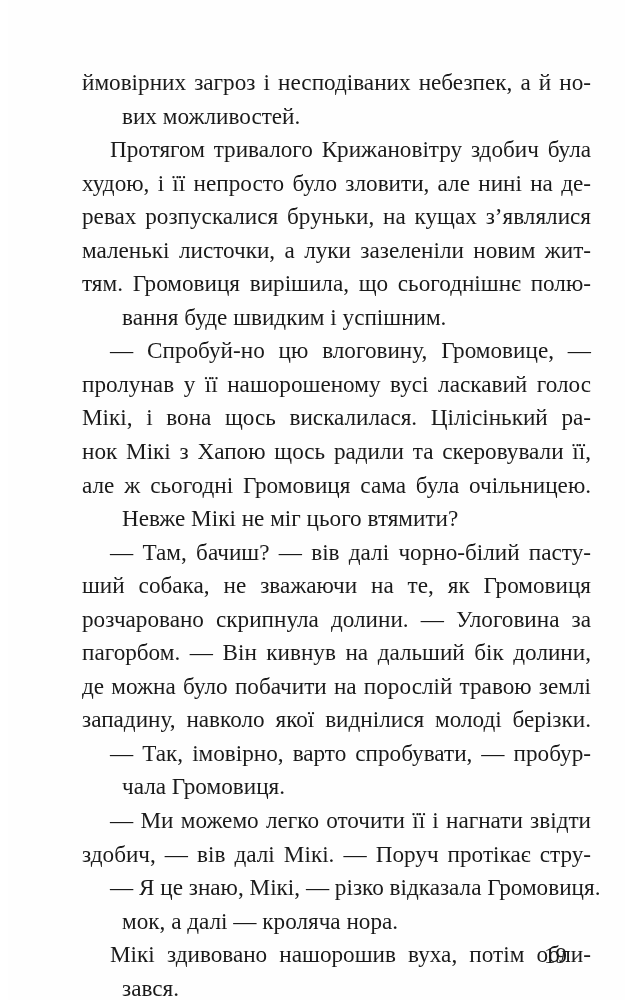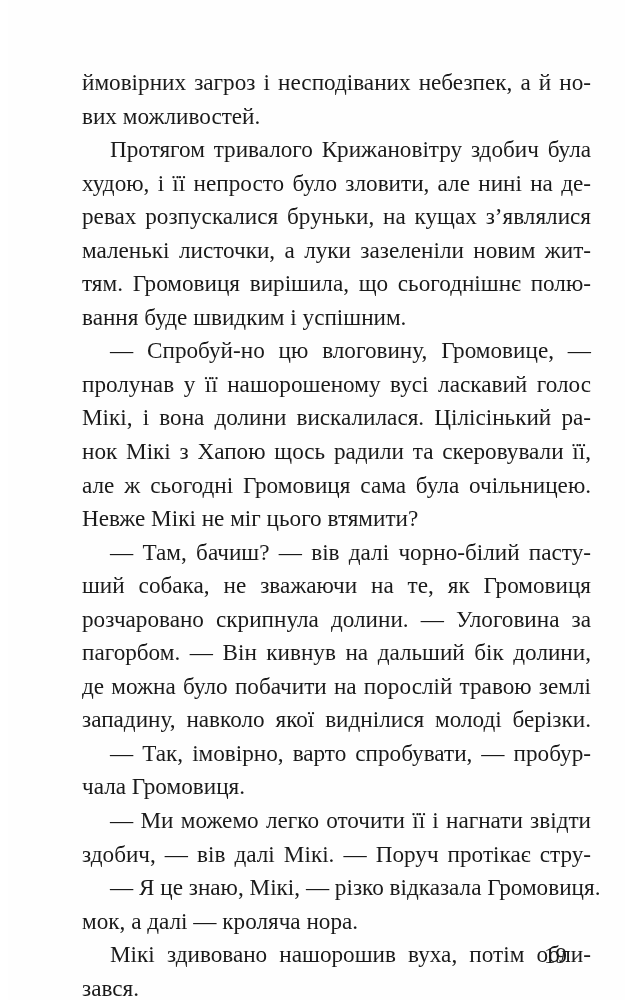--- a/index.html
+++ b/index.html
@@ -9,21 +9,21 @@
   }
   .text-block {
     position: absolute; left: 74px; top: 66px; width: 509px;
     font-family: "Liberation Serif", "DejaVu Serif", serif;
     font-size: 23.2px; color: #1a1a1a;
   }
   .line {
     display: block; height: 33.55px; line-height: 33.55px;
     white-space: nowrap; text-align: justify; text-align-last: justify;
   }
-  .line.last { text-align-last: left; }
+  .line.last { text-align-last: left; margin-left: 40px; }
   .line.indent { padding-left: 28px; }
   .page-number {
     position: absolute; left: 0; width: 559px; top: 943px; text-align: right;
     font-family: Liberation Serif, serif;
     font-size: 23px; color: #1a1a1a;
   }
 </style>
 </head>
 <body>
 
@@ -32,21 +32,21 @@
       <span class="line">ймовірних загроз і несподіваних небезпек, а й но-</span>
       <span class="line last">вих можливостей.</span>
       <span class="line indent">Протягом тривалого Крижановітру здобич була</span>
       <span class="line">худою, і її непросто було зловити, але нині на де-</span>
       <span class="line">ревах розпускалися бруньки, на кущах з’являлися</span>
       <span class="line">маленькі листочки, а луки зазеленіли новим жит-</span>
       <span class="line">тям. Громовиця вирішила, що сьогоднішнє полю-</span>
       <span class="line last">вання буде швидким і успішним.</span>
       <span class="line indent">— Спробуй-но цю влоговину, Громовице, —</span>
       <span class="line">пролунав у її нашорошеному вусі ласкавий голос</span>
-      <span class="line">Мікі, і вона долини вискалилася. Цілісінький ра-</span>
+      <span class="line">Мікі, і вона щось вискалилася. Цілісінький ра-</span>
       <span class="line">нок Мікі з Хапою щось радили та скеровували її,</span>
       <span class="line">але ж сьогодні Громовиця сама була очільницею.</span>
       <span class="line last">Невже Мікі не міг цього втямити?</span>
       <span class="line indent">— Там, бачиш? — вів далі чорно-білий пасту-</span>
       <span class="line">ший собака, не зважаючи на те, як Громовиця</span>
       <span class="line">розчаровано скрипнула долини. — Улоговина за</span>
       <span class="line">пагорбом. — Він кивнув на дальший бік долини,</span>
       <span class="line">де можна було побачити на порослій травою землі</span>
       <span class="line">западину, навколо якої виднілися молоді берізки.</span>
       <span class="line indent">— Так, імовірно, варто спробувати, — пробур-</span>

